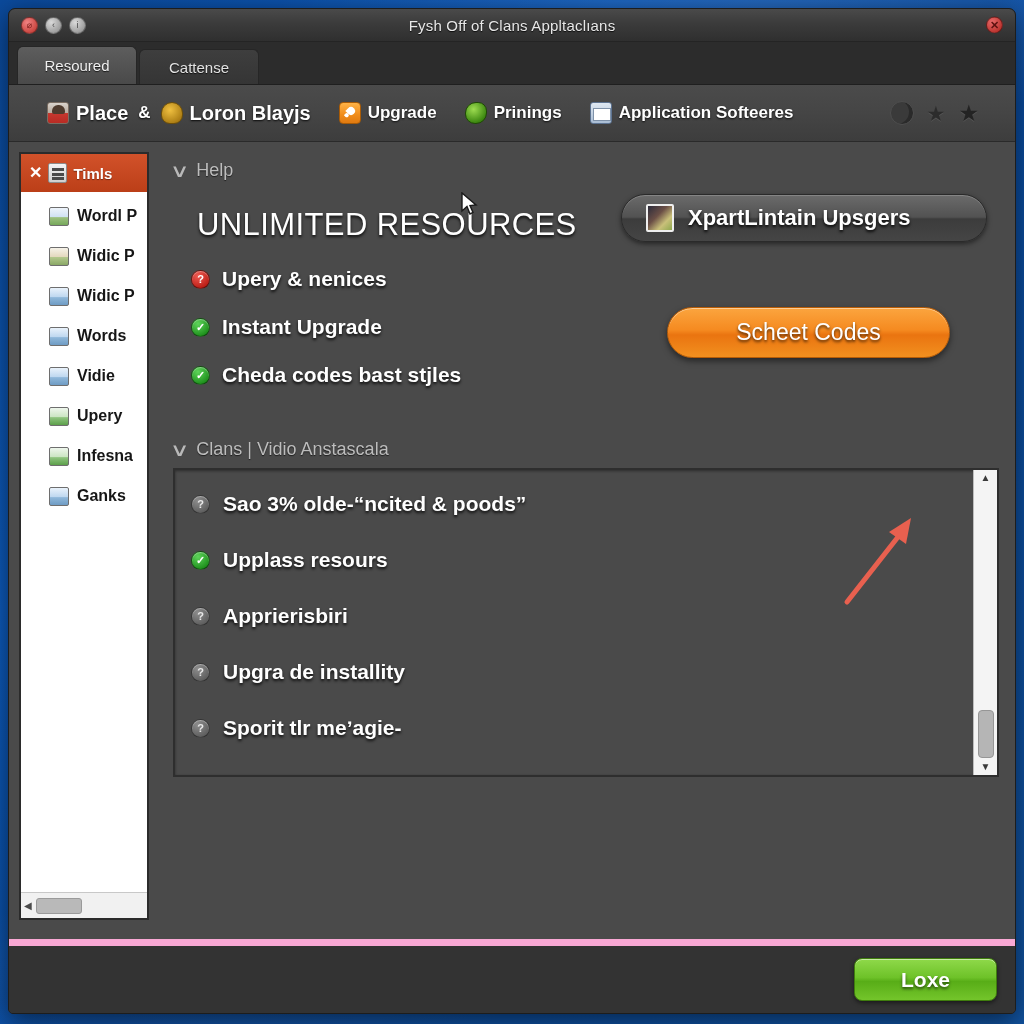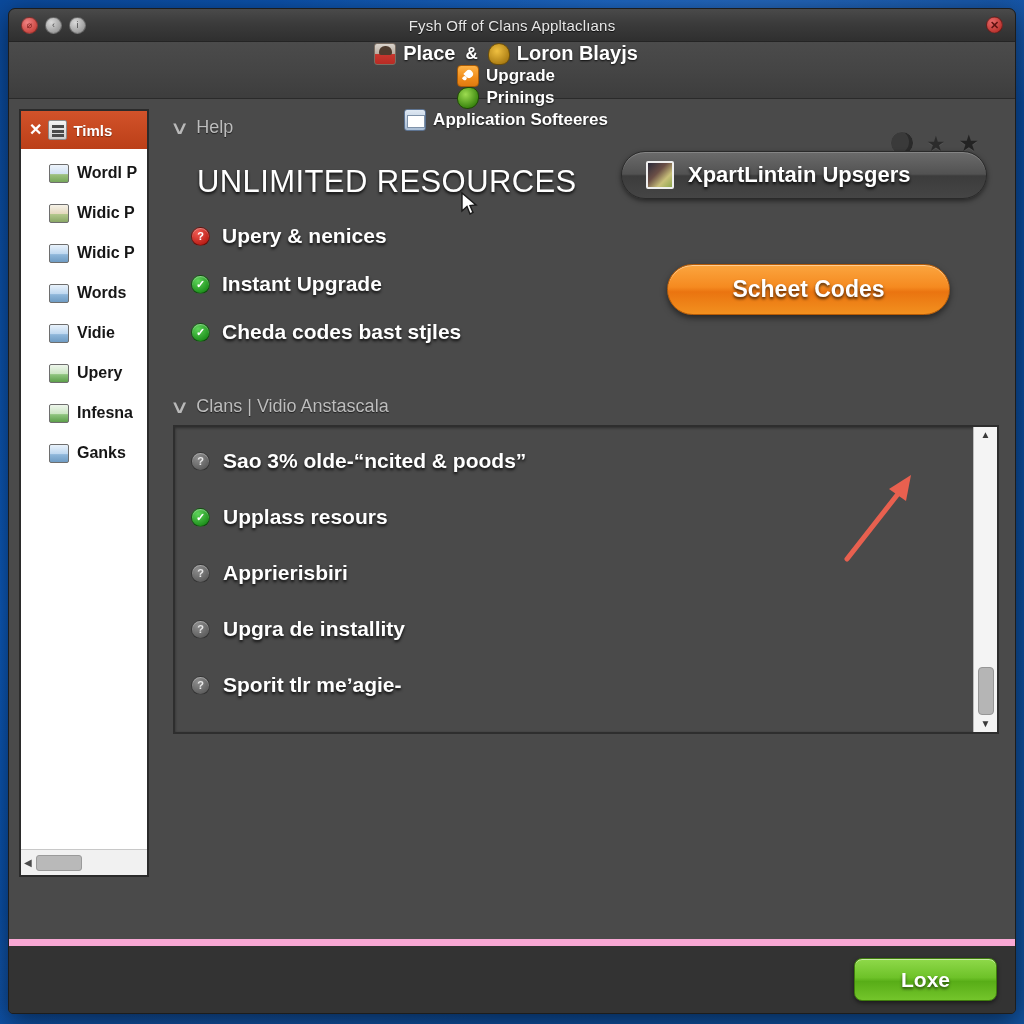--- a/index.html
+++ b/index.html
@@ -92,21 +92,20 @@
   }
 
   
   .toolbar {
     height: 57px; min-height: 57px;
     background: linear-gradient(180deg, #4b4b4b 0%, #454545 50%, #3d3d3d 100%);
     display: flex; align-items: center;
     padding: 0 22px 0 38px;
     border-bottom: 1px solid #2a2a2a;
     position: relative;
-    flex-direction: column;
   }
   .tb-item { display: flex; align-items: center; gap: 7px; margin-right: 28px; }
   .tb-label {
     font-size: 20px; font-weight: bold; color: #ffffff;
     text-shadow: 0 1px 2px rgba(0,0,0,0.85);
     white-space: nowrap;
   }
   .tb-label.small { font-size: 17px; font-weight: bold; }
   .tb-amp { font-size: 17px; font-weight: bold; color: #fff; text-shadow: 0 1px 2px rgba(0,0,0,0.85); margin: 0 3px; }
 
@@ -257,21 +256,21 @@
   .btn-orange {
     position: absolute; right: 55px; top: 155px;
     width: 283px; height: 51px;
     border-radius: 26px;
     background: linear-gradient(180deg, #fba53f 0%, #f58a20 45%, #ea7410 55%, #f2901f 100%);
     border: 1px solid #b85c06;
     box-shadow: 0 3px 6px rgba(0,0,0,0.5), inset 0 1px 0 rgba(255,255,255,0.45);
     display: flex; align-items: center; justify-content: center;
   }
   .btn-orange-label {
-    font-size: 23px; font-weight: bold; color: #ffffff;
+    font-size: 23px; font-weight: normal; color: #ffffff;
     text-shadow: 0 2px 3px rgba(0,0,0,0.7);
   }
 
   .arrow-svg { position: absolute; left: 672px; top: 362px; pointer-events: none; }
 
   
   .list-head { display: flex; align-items: center; gap: 10px; margin-top: 52px; }
   .list-panel {
     margin-top: 8px;
     height: 309px;
@@ -331,20 +330,28 @@
   <div class="titlebar">
     <div class="win-btns">
       <div class="wb red">⌀</div>
       <div class="wb grey">‹</div>
       <div class="wb grey">i</div>
     </div>
     <div class="title-text">Fysh Off of Clans Appltaclıans</div>
     <div class="close-btn">✕</div>
   </div>
 
+  <div class="tabbar">
+    <div class="tab">
+      <span>Resoured</span>
+    </div>
+    <div class="tab inactive">
+      <span>Cattense</span>
+    </div>
+  </div>
 
   <div class="toolbar">
     <div class="tb-item">
       <span class="ico ico-person"></span>
       <span class="tb-label">Place</span>
       <span class="tb-amp">&amp;</span>
       <span class="ico ico-trophy"></span>
       <span class="tb-label">Loron Blayjs</span>
     </div>
     <div class="tb-item">

